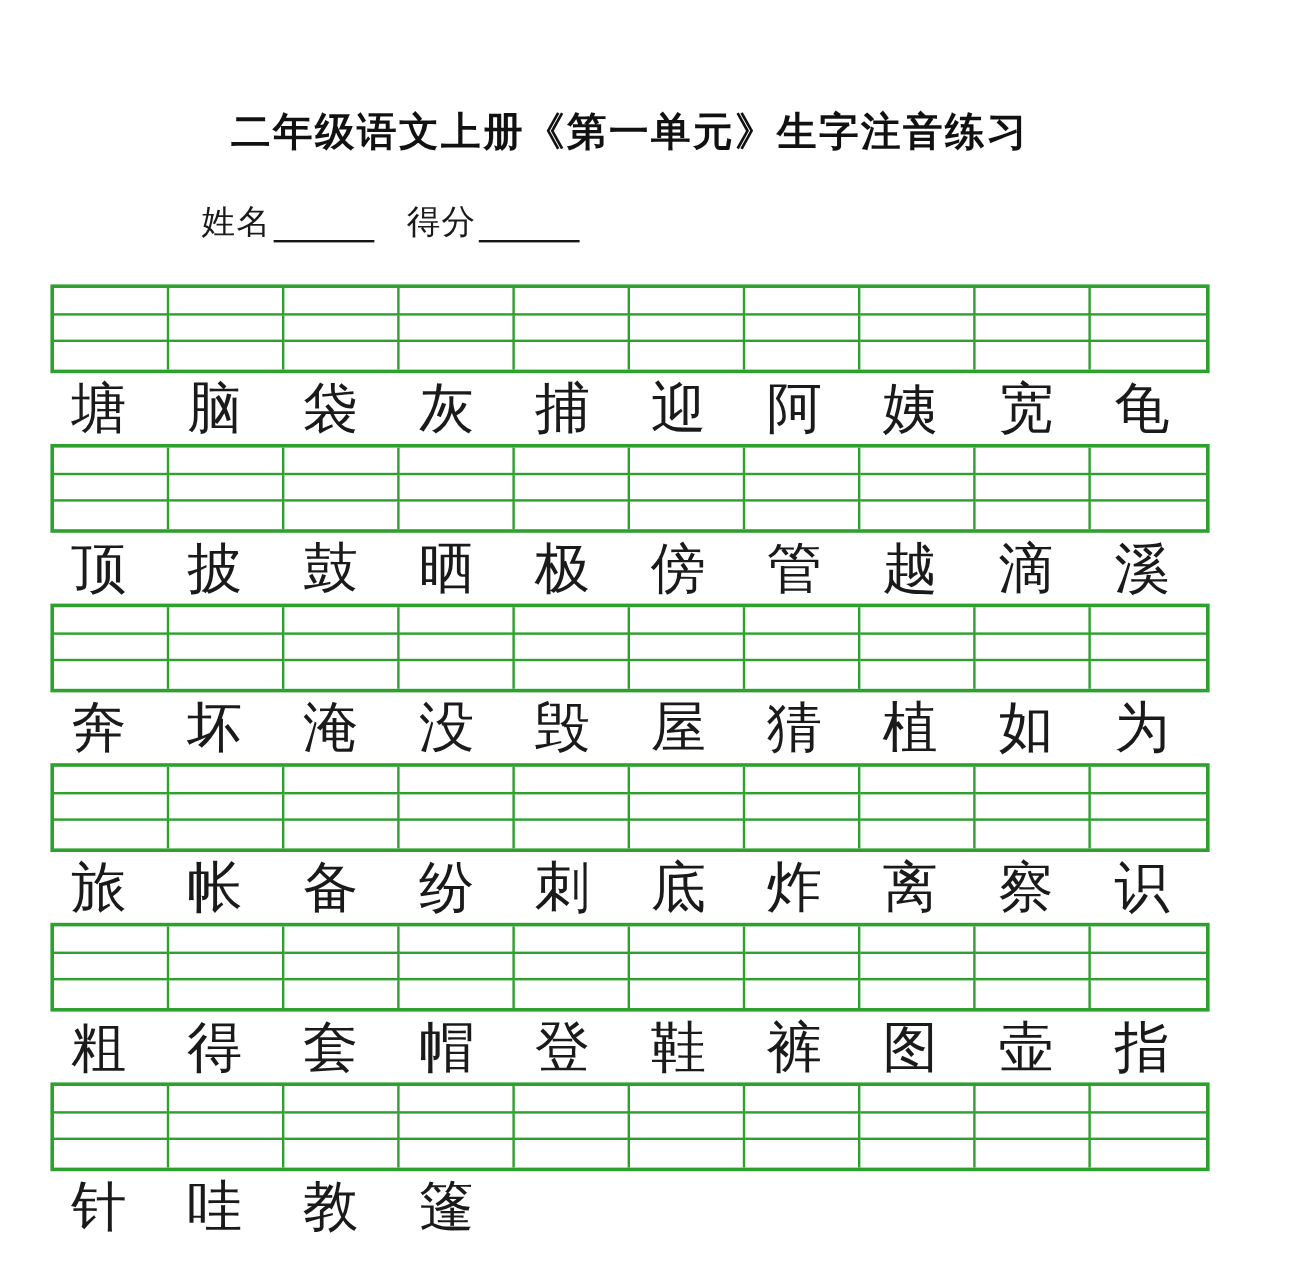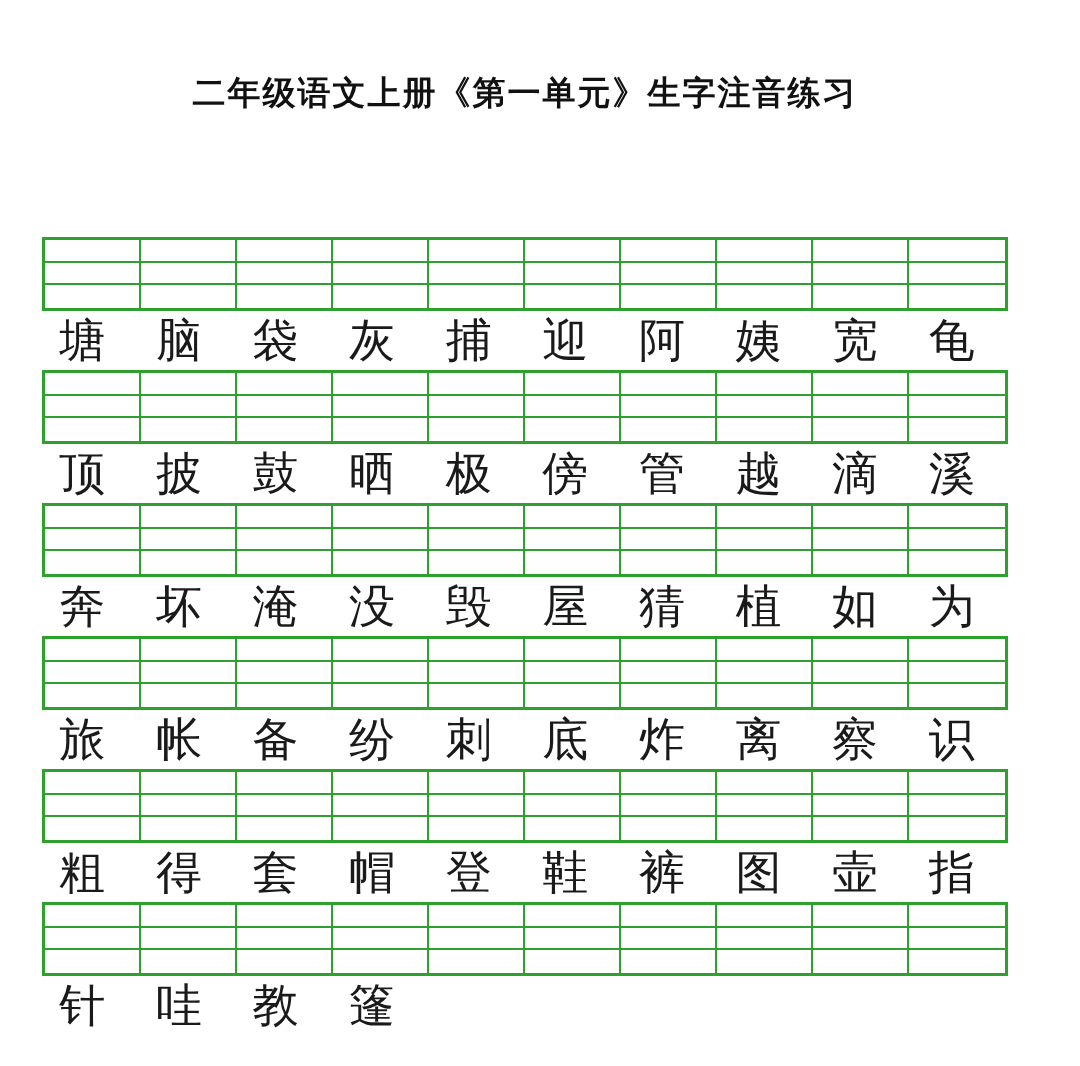--- a/index.html
+++ b/index.html
@@ -12,21 +12,21 @@
     width: 1080px;
     height: 1066px;
     background: #ffffff;
     overflow: hidden;
     font-family: "DejaVu Serif", serif;
     --grid-green: #2da02d;
     --ink: #1a1a1a;
   }
   .title {
     position: absolute;
-    top: 73px;
+    top: 90px;
     left: 0;
     width: 1050px;
     text-align: center;
     font-family: "Liberation Sans", sans-serif;
     font-weight: bold;
     font-size: 33px;
     line-height: 40px;
     letter-spacing: 2px;
     color: #111111;
     white-space: nowrap;
@@ -101,20 +101,28 @@
   }
 </style>
 </head>
 <body>
 
 <div class="page" style="--grid-green: #2da02d; --ink: #1a1a1a;">
 
   <div class="title">二年级语文上册《第一单元》生字注音练习</div>
 
   <div class="info-line">
+    <div class="info-field">
+      <span class="info-label">姓名</span>
+      <span class="blank"></span>
+    </div>
+    <div class="info-field">
+      <span class="info-label">得分</span>
+      <span class="blank"></span>
+    </div>
   </div>
 
   <div class="blocks" id="blocks">
       <div class="block">
         <div class="pinyin-grid">
           <div class="pinyin-cell"></div>
           <div class="pinyin-cell"></div>
           <div class="pinyin-cell"></div>
           <div class="pinyin-cell"></div>
           <div class="pinyin-cell"></div>

